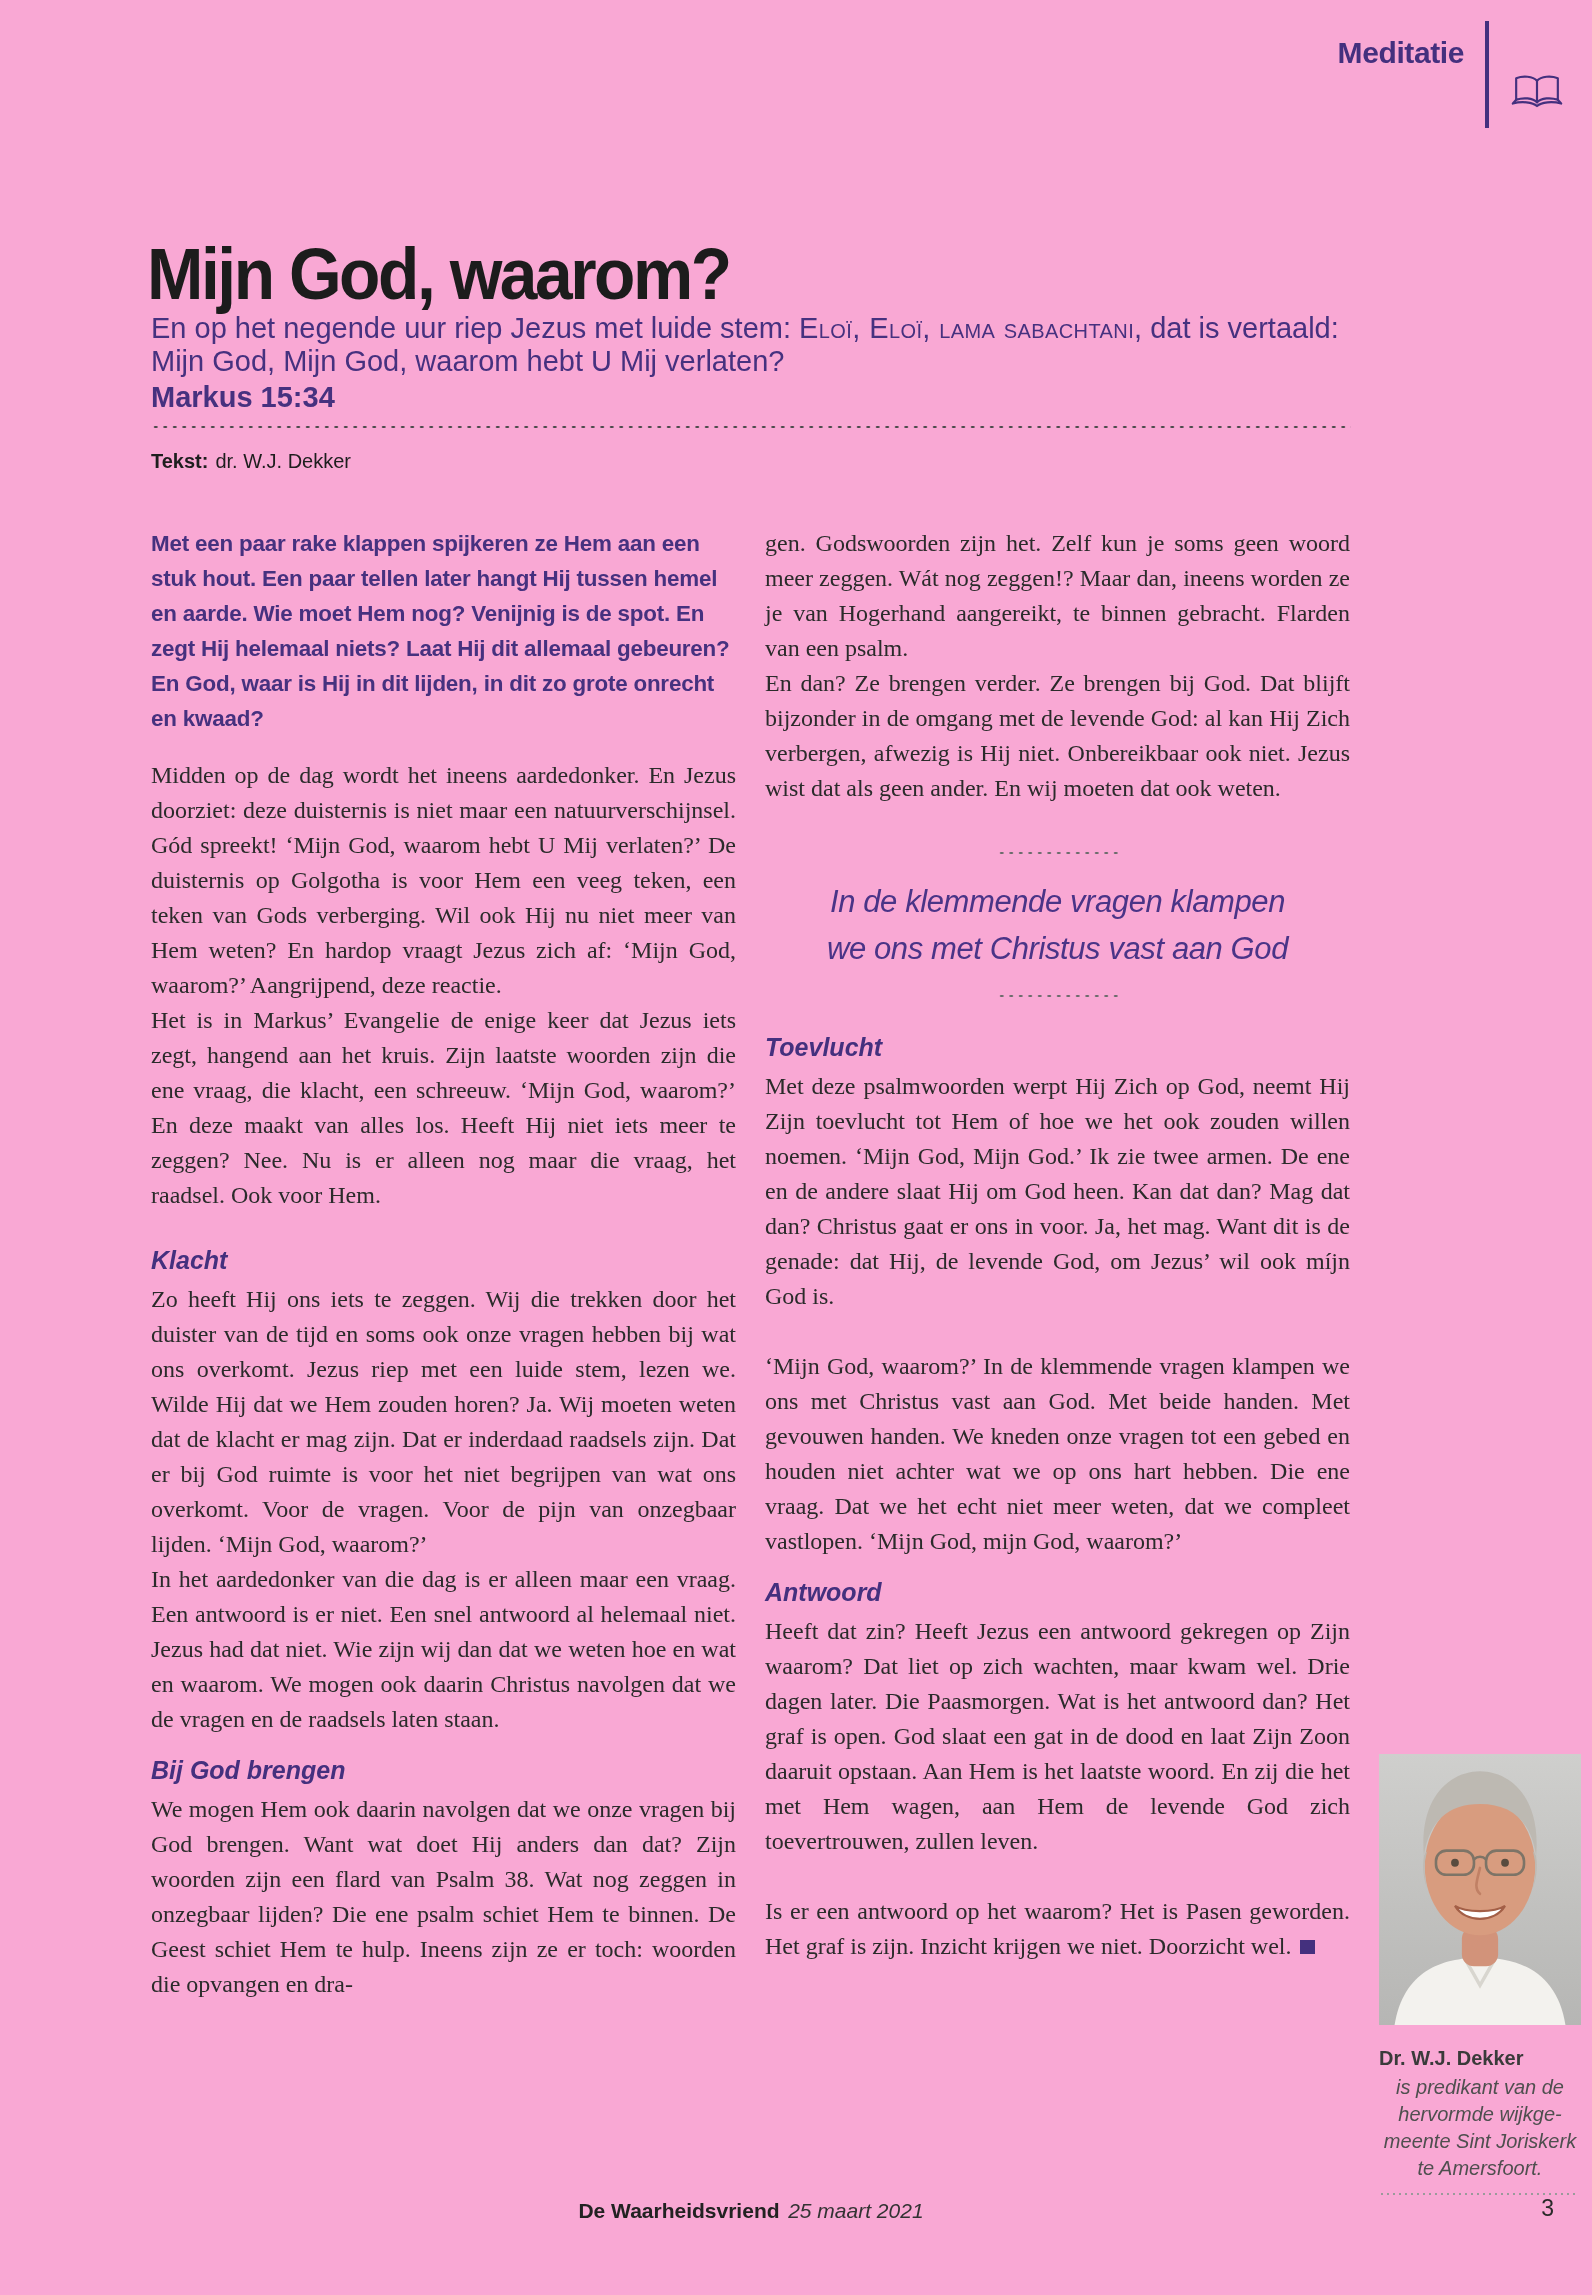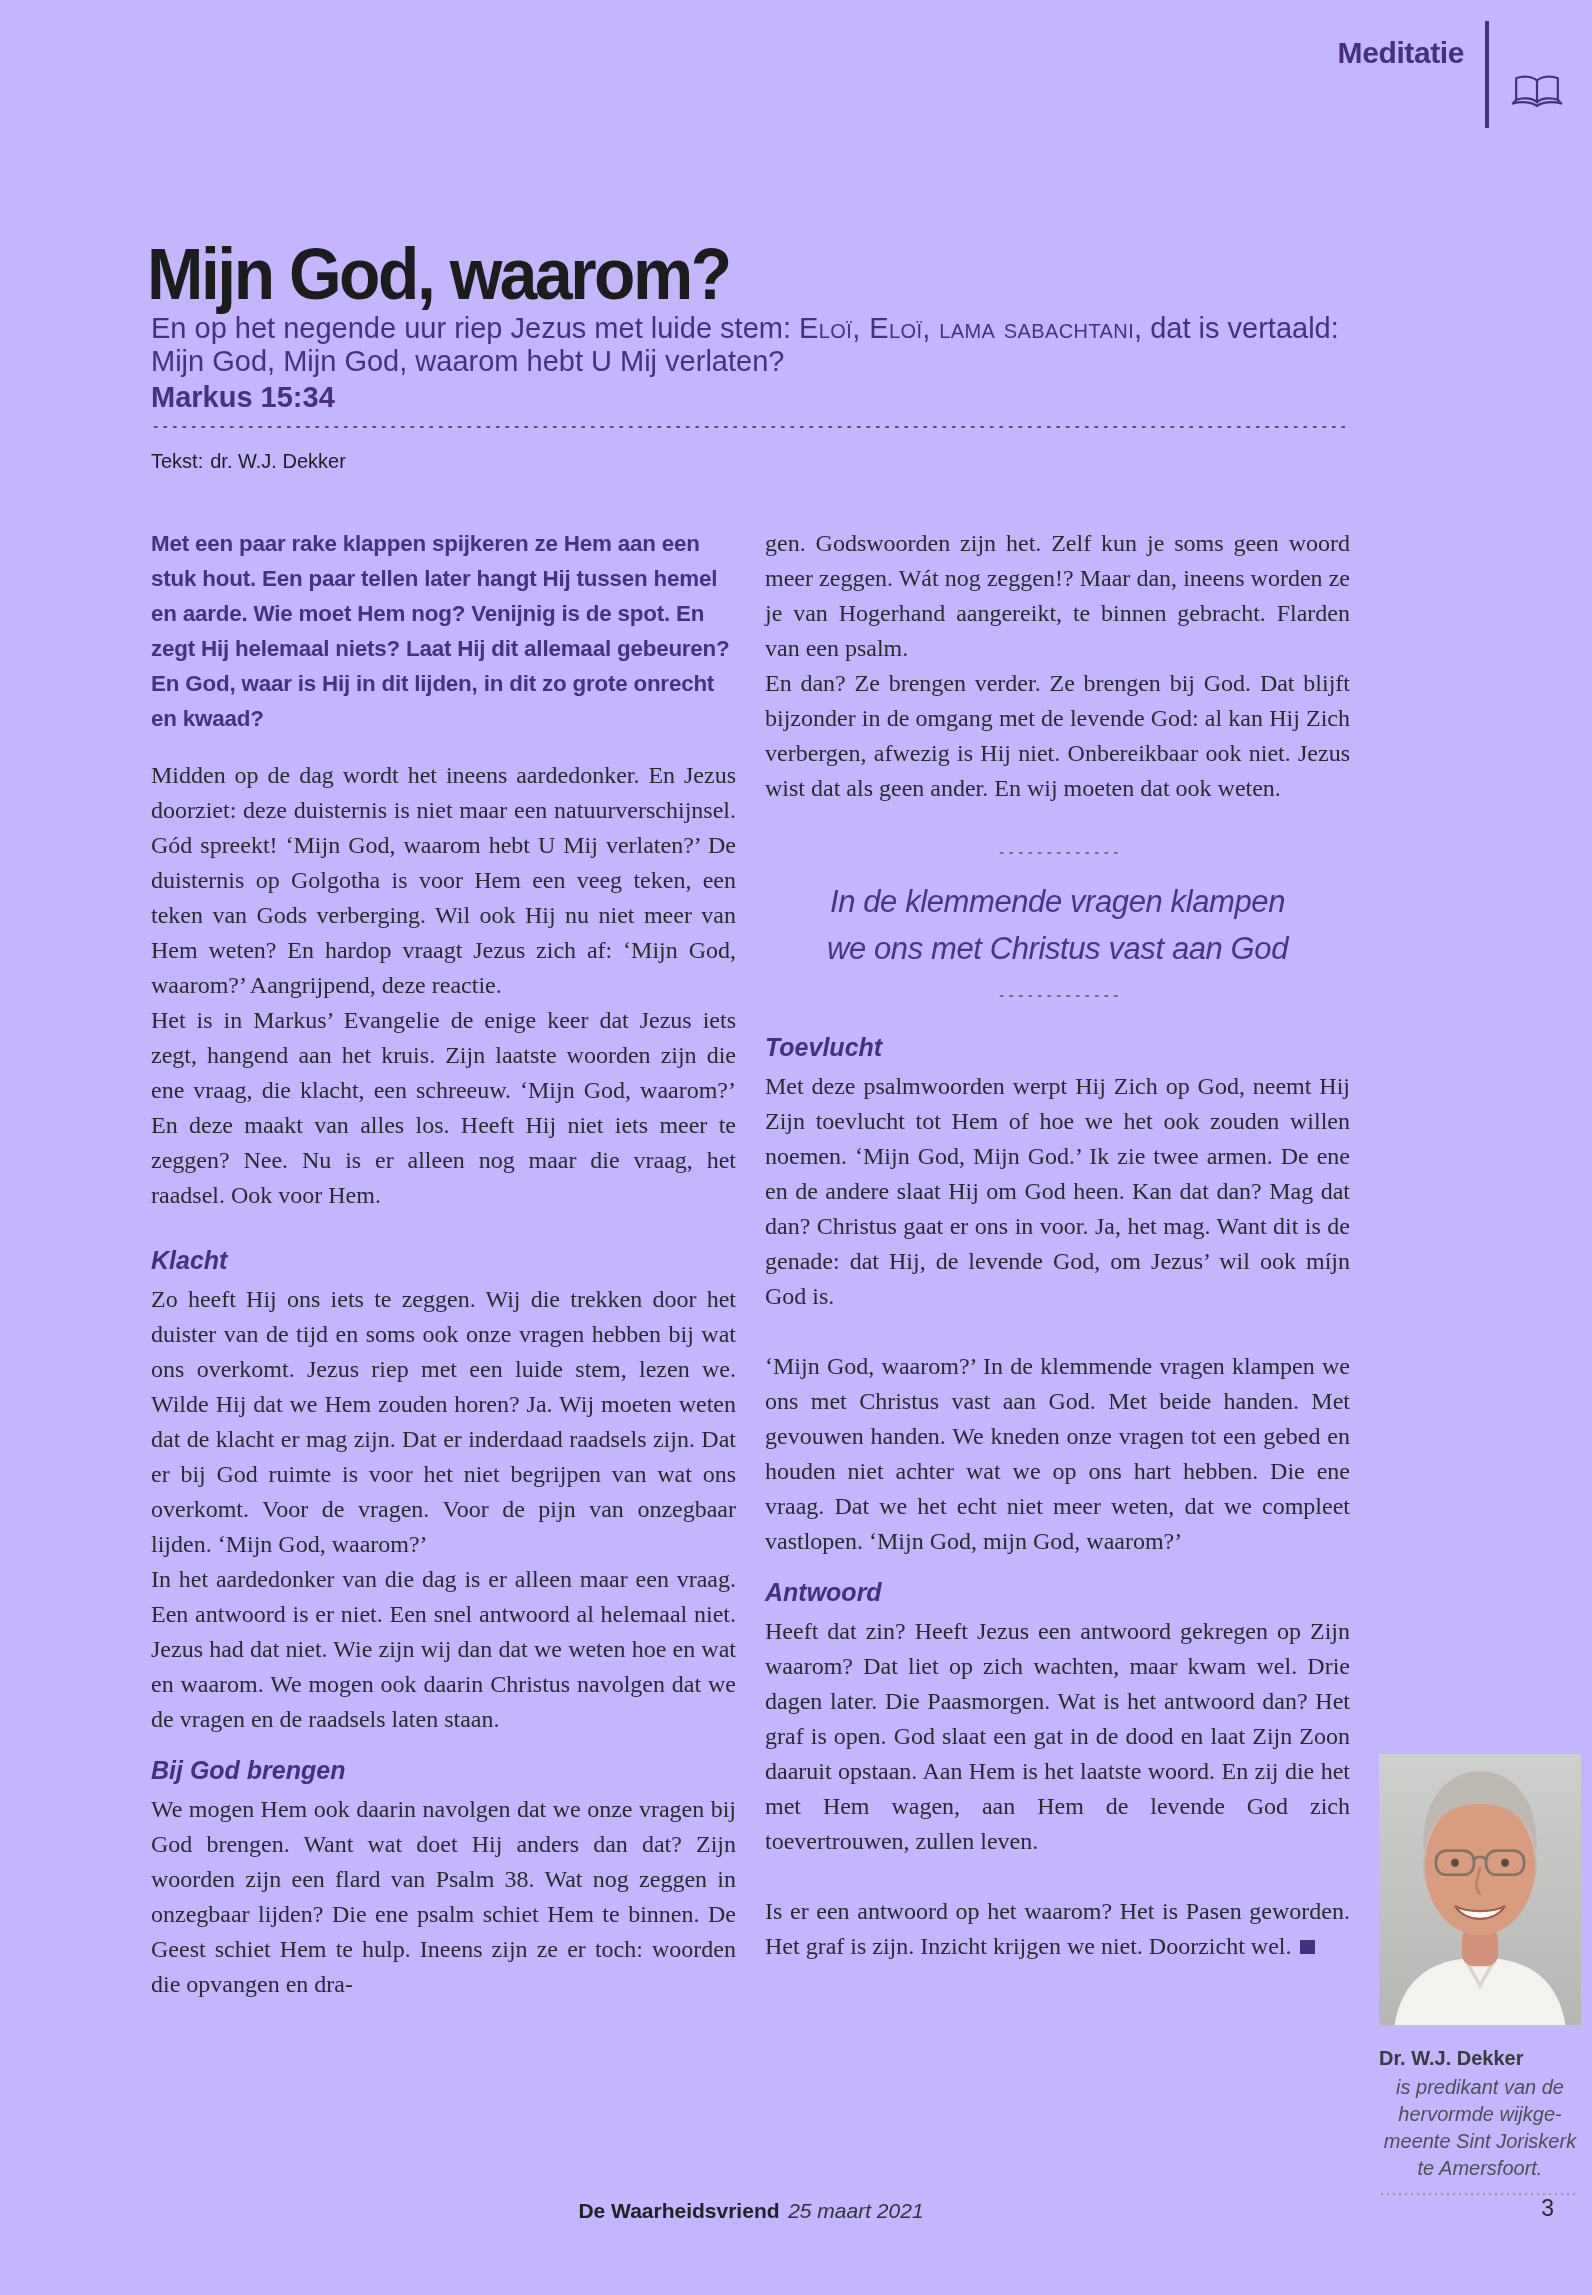--- a/index.html
+++ b/index.html
@@ -1,19 +1,19 @@
 <!DOCTYPE html>
 <html lang="nl" style="font-size:14px"><head>
 <meta charset="utf-8">
 <style>
   html,body{margin:0;padding:0;background:#e8e8e8;}
   .page{
     position:relative;
     width:1592px;height:2295px;
-    background:#c4b5fd;
+    background:#f9a8d4;
     font-family:"Liberation Sans",sans-serif;
     color:#262626;
     overflow:hidden;
   }
   
   .section-label{
     position:absolute;top:36px;right:128px;
     font-size:30px;font-weight:bold;letter-spacing:-0.4px;
     color:#44307e;
   }
@@ -35,21 +35,21 @@
   }
   .smallcaps{font-variant:small-caps;letter-spacing:0.4px;}
   .scripture{font-weight:bold;margin-top:2.6px;}
   .dotted{
     background-image:radial-gradient(circle,#4a4a4a 1.5px,transparent 1.6px);
     background-size:9.5px 4.3px;background-repeat:repeat-x;background-position:left center;
     height:4.3px;
   }
   .rule-main{position:absolute;left:151px;top:425px;width:1200px;}
   .byline{position:absolute;left:151px;top:450px;font-size:20px;color:#1e1e1e;}
-  .byline b{font-weight:normal;text-align:right;}
+  .byline b{font-weight:bold;text-align:right;}
   .byline .name{margin-left:7px;font-weight:normal;}
   
   .columns{
     position:absolute;left:151px;top:526px;width:1200px;
     display:flex;gap:29px;align-items:flex-start;
   }
   .col{width:585px;}
   .lead{
     font-size:22.4px;line-height:35px;font-weight:bold;color:#46317f;
     letter-spacing:-0.2px;margin:0 0 22.4px 0;text-align:left;

